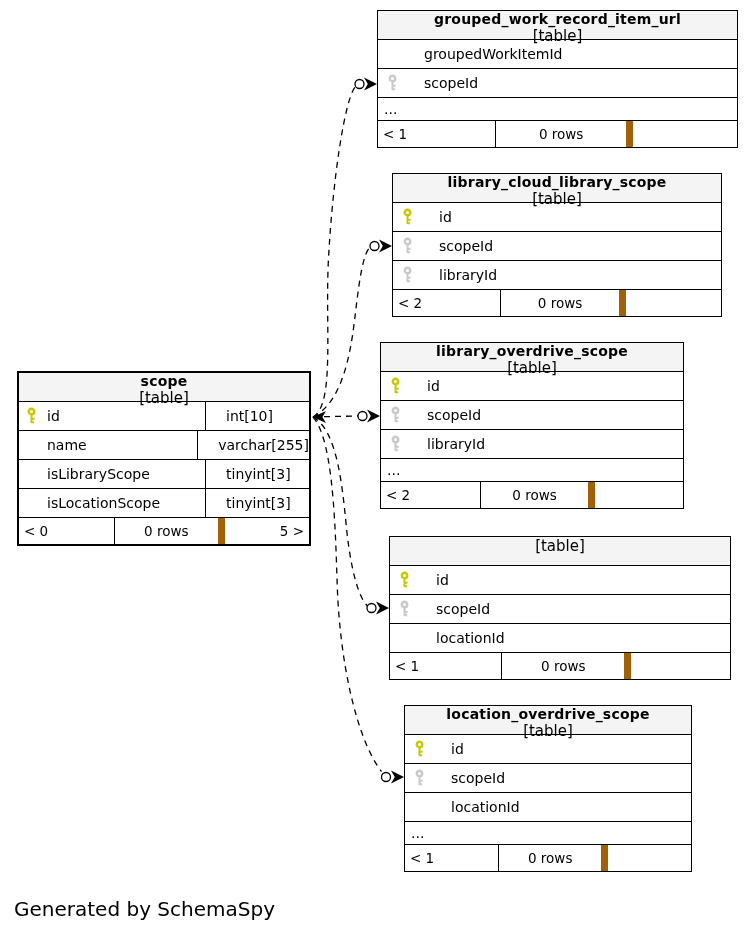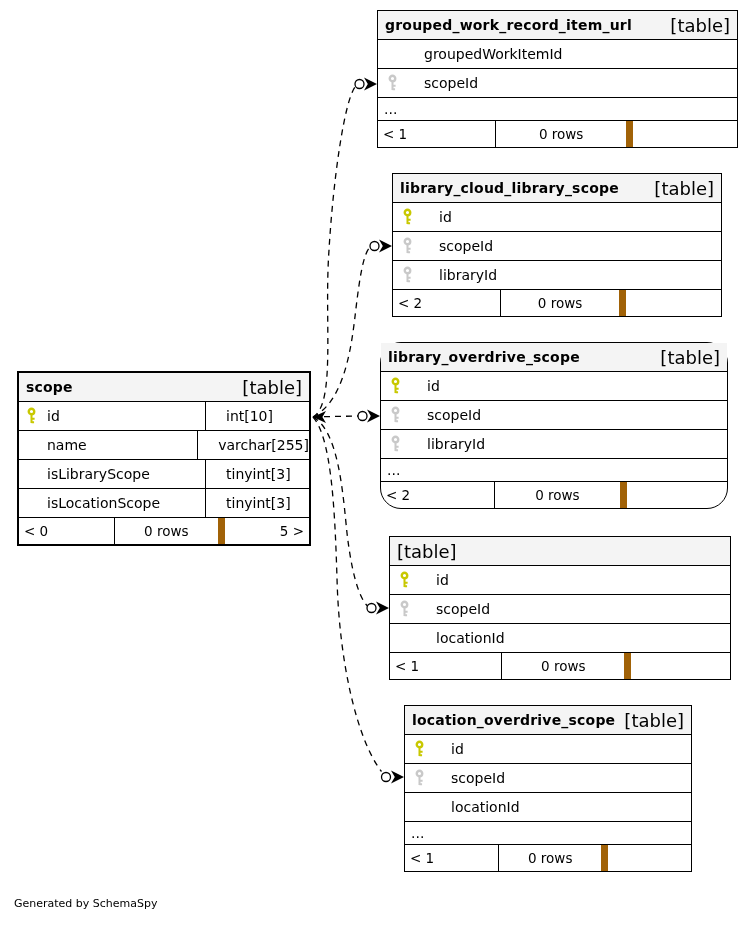--- a/index.html
+++ b/index.html
@@ -6,23 +6,23 @@
   body { font-family:"DejaVu Sans", "Liberation Sans", sans-serif; color:#000; }
   #canvas { position:relative; width:753px; height:927px; background:#fff; overflow:hidden; }
 
   #connectors { position:absolute; left:0; top:0; width:753px; height:927px; z-index:0; }
 
   .tbl { position:absolute; background:#fff; border:1px solid #000; box-sizing:border-box;
          font-size:14px; z-index:1; }
   .tbl.main { border-width:2px; }
 
   .hdr { display:flex; justify-content:space-between; align-items:center; height:29px;
-         background:#f4f4f4; border-bottom:1px solid #000; padding:0 7px; box-sizing:border-box; }
+         background:#f4f4f4; border-bottom:1px solid #000; padding:0 7px; box-sizing:border-box;flex-direction:column; }
   .hdr .t { font-weight:bold; letter-spacing:0.2px; }
-  .hdr .tag { font-size:18px; font-weight:normal; }
+  .hdr .tag { font-size:15px; font-weight:normal; }
 
   .row { display:flex; align-items:center; height:29px; border-bottom:1px solid #000;
          box-sizing:border-box; }
   .row:last-of-type { border-bottom:1px solid #000; }
 
   .gutter { flex:0 0 46px; padding-left:9px; box-sizing:border-box; display:flex; align-items:center; }
   .main .gutter { flex:0 0 28px; padding-left:7px; }
   .cname { flex:1 1 auto; white-space:nowrap; overflow:hidden; }
   .ctype { flex:0 0 104px; align-self:stretch; display:flex; align-items:center;
            border-left:1px solid #000; padding-left:20px; box-sizing:border-box; white-space:nowrap; }
@@ -33,21 +33,21 @@
 
   .ellipsis-row { height:23px; display:flex; align-items:center; padding-left:6px;
                   border-bottom:1px solid #000; box-sizing:border-box; }
 
   .tfoot { display:flex; height:26px; font-size:13.5px; box-sizing:border-box; }
   .tfoot span { display:flex; align-items:center; box-sizing:border-box; }
   .fl { flex:0 0 33%; border-right:1px solid #000; padding-left:5px; }
   .fc { flex:0 0 38%; border-right:7px solid #a16207; justify-content:center; }
   .fr { flex:1 1 auto; justify-content:flex-end; padding-right:5px; }
 
-  #credit { position:absolute; left:14px; top:897px; font-size:11px; z-index:1; }
+  #credit { position:absolute; left:14px; top:897px; font-size:20px; z-index:1; }
 </style>
 </head>
 <body>
 
 <svg width="0" height="0" style="position:absolute">
   <defs>
     <symbol id="key-icon" viewBox="0 0 12 20">
       <circle cx="6" cy="4.6" r="3" fill="none" stroke="currentColor" stroke-width="2.6"></circle>
       <path d="M6 7.6 L6 17 M6 12.4 L9.4 12.4 M6 16.2 L8.8 16.2" fill="none" stroke="currentColor" stroke-width="2.2"></path>
     </symbol>
@@ -140,21 +140,21 @@
         </span>
       <span class="cname">libraryId</span>
     </div>
     <div class="tfoot">
       <span class="fl">&lt; 2</span>
       <span class="fc">0 rows</span>
       <span class="fr"></span>
     </div>
   </div>
 
-  <div class="tbl" style="left:380px; top:342px; width:348px;border-radius:21px;">
+  <div class="tbl" style="left:380px; top:342px; width:304px;">
     <div class="hdr">
       <span class="t">library_overdrive_scope</span>
       <span class="tag">[table]</span>
     </div>
     <div class="row">
       <span class="gutter">
           <svg class="key pk">
             <use href="#key-icon"></use>
           </svg>
         </span>

